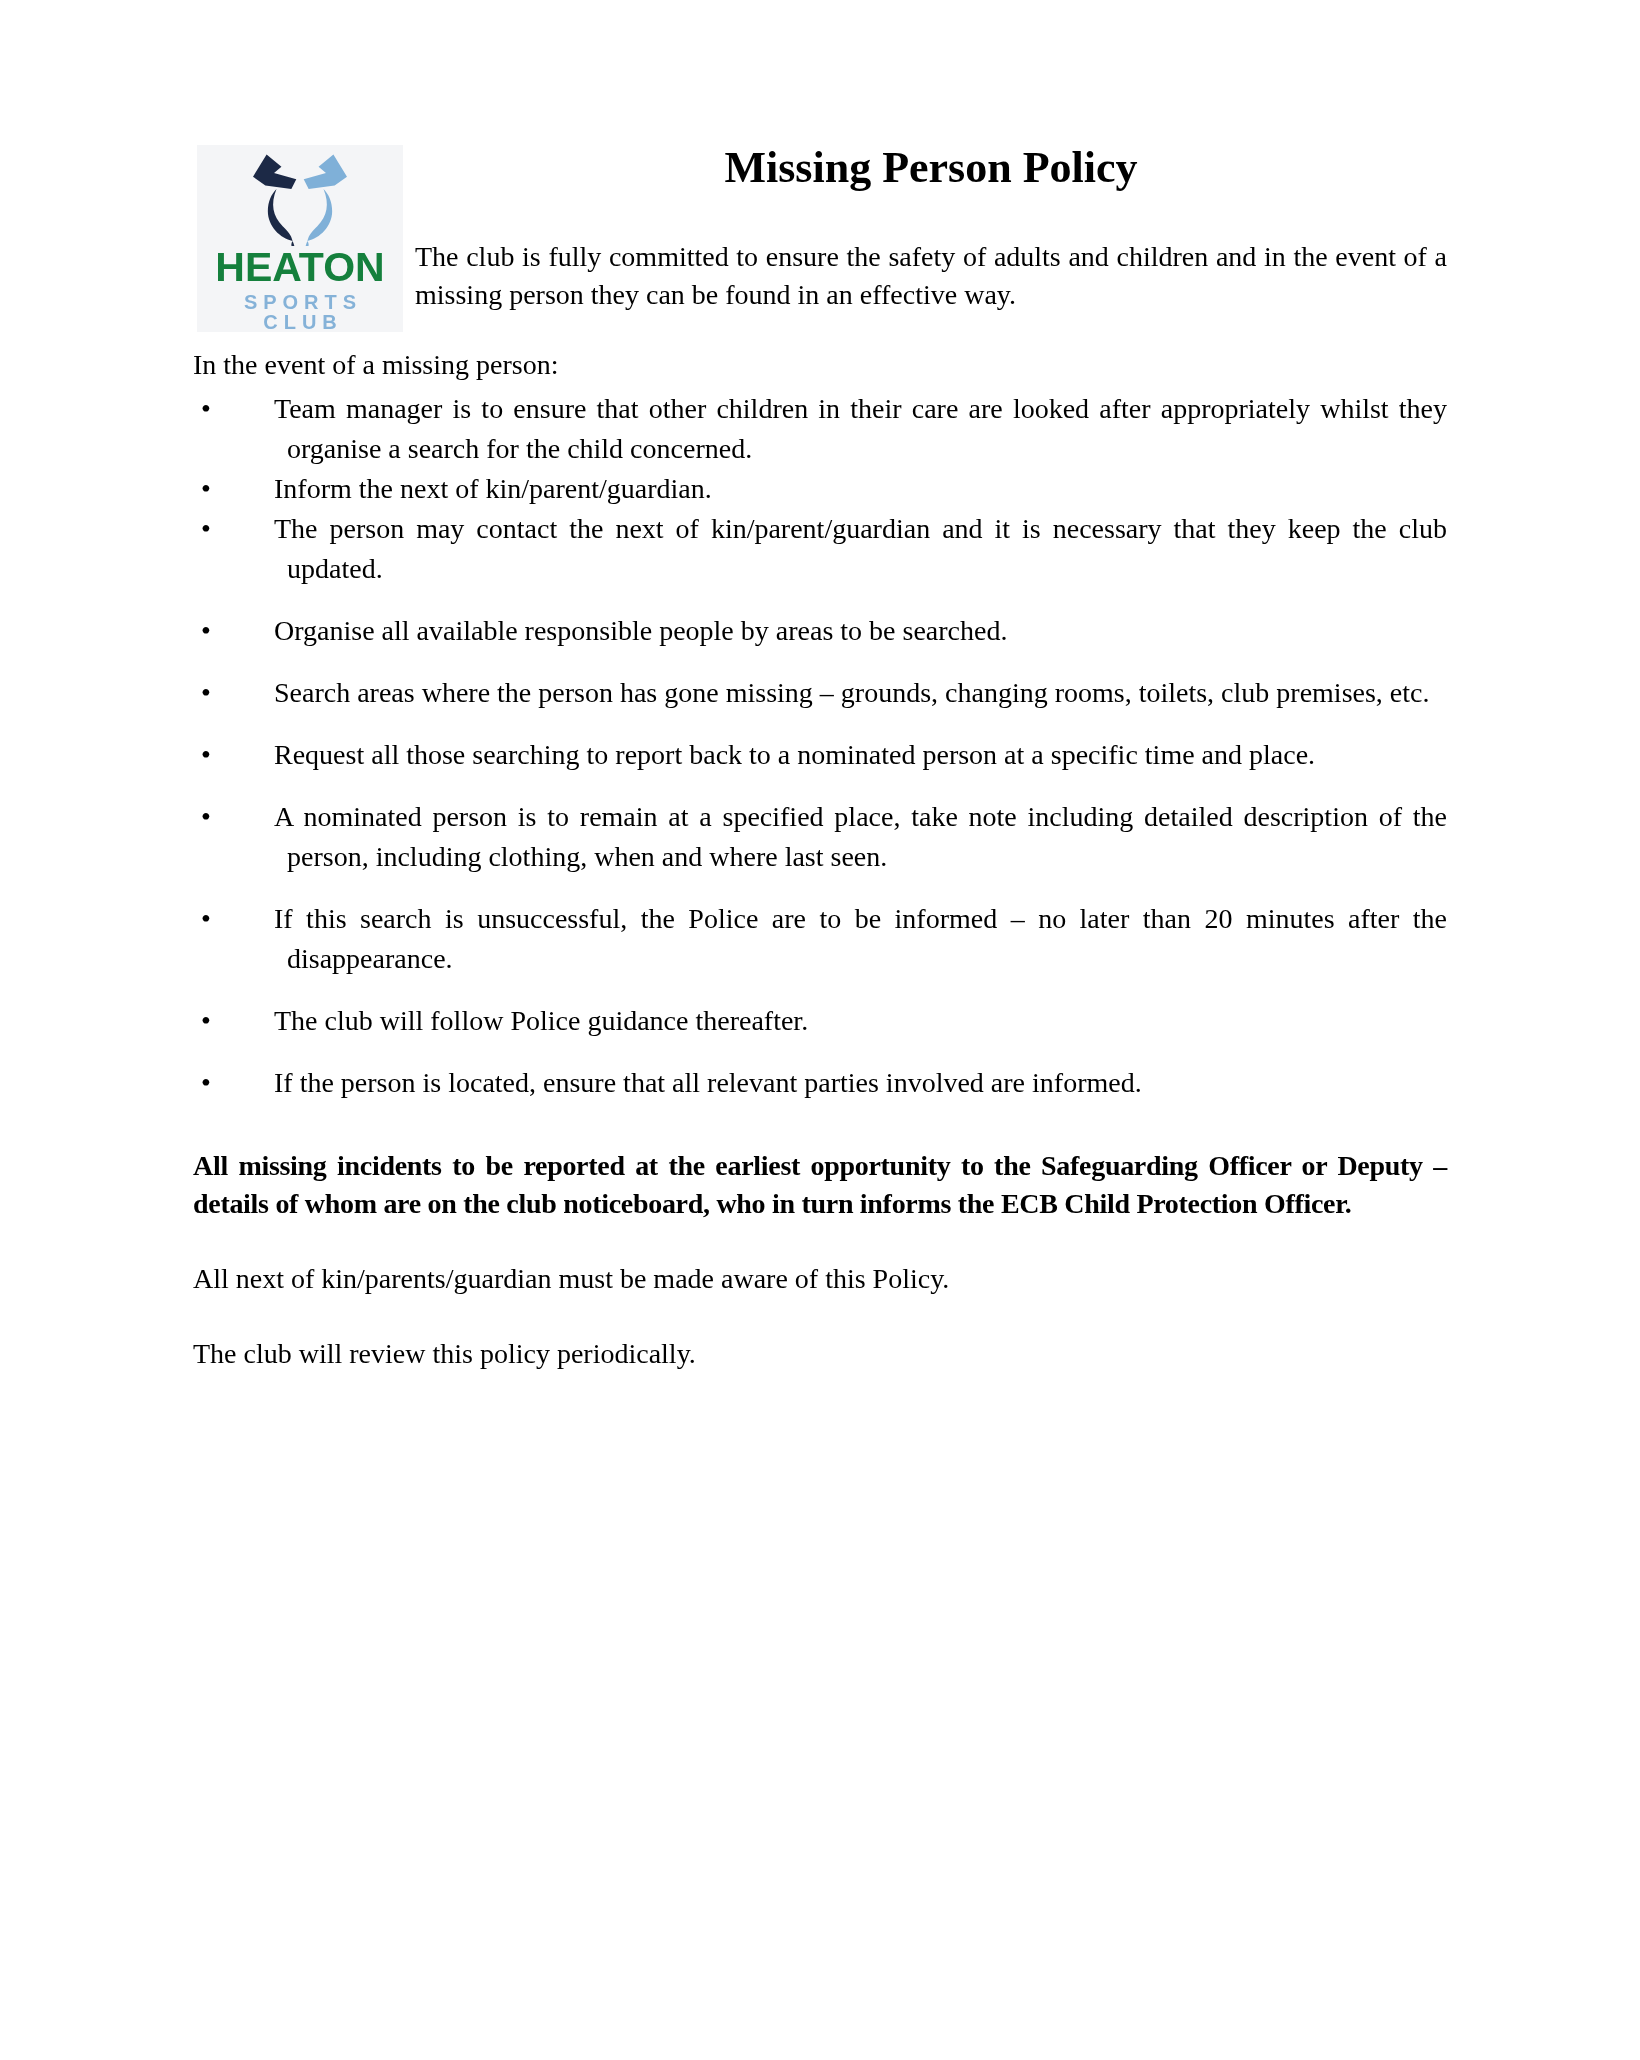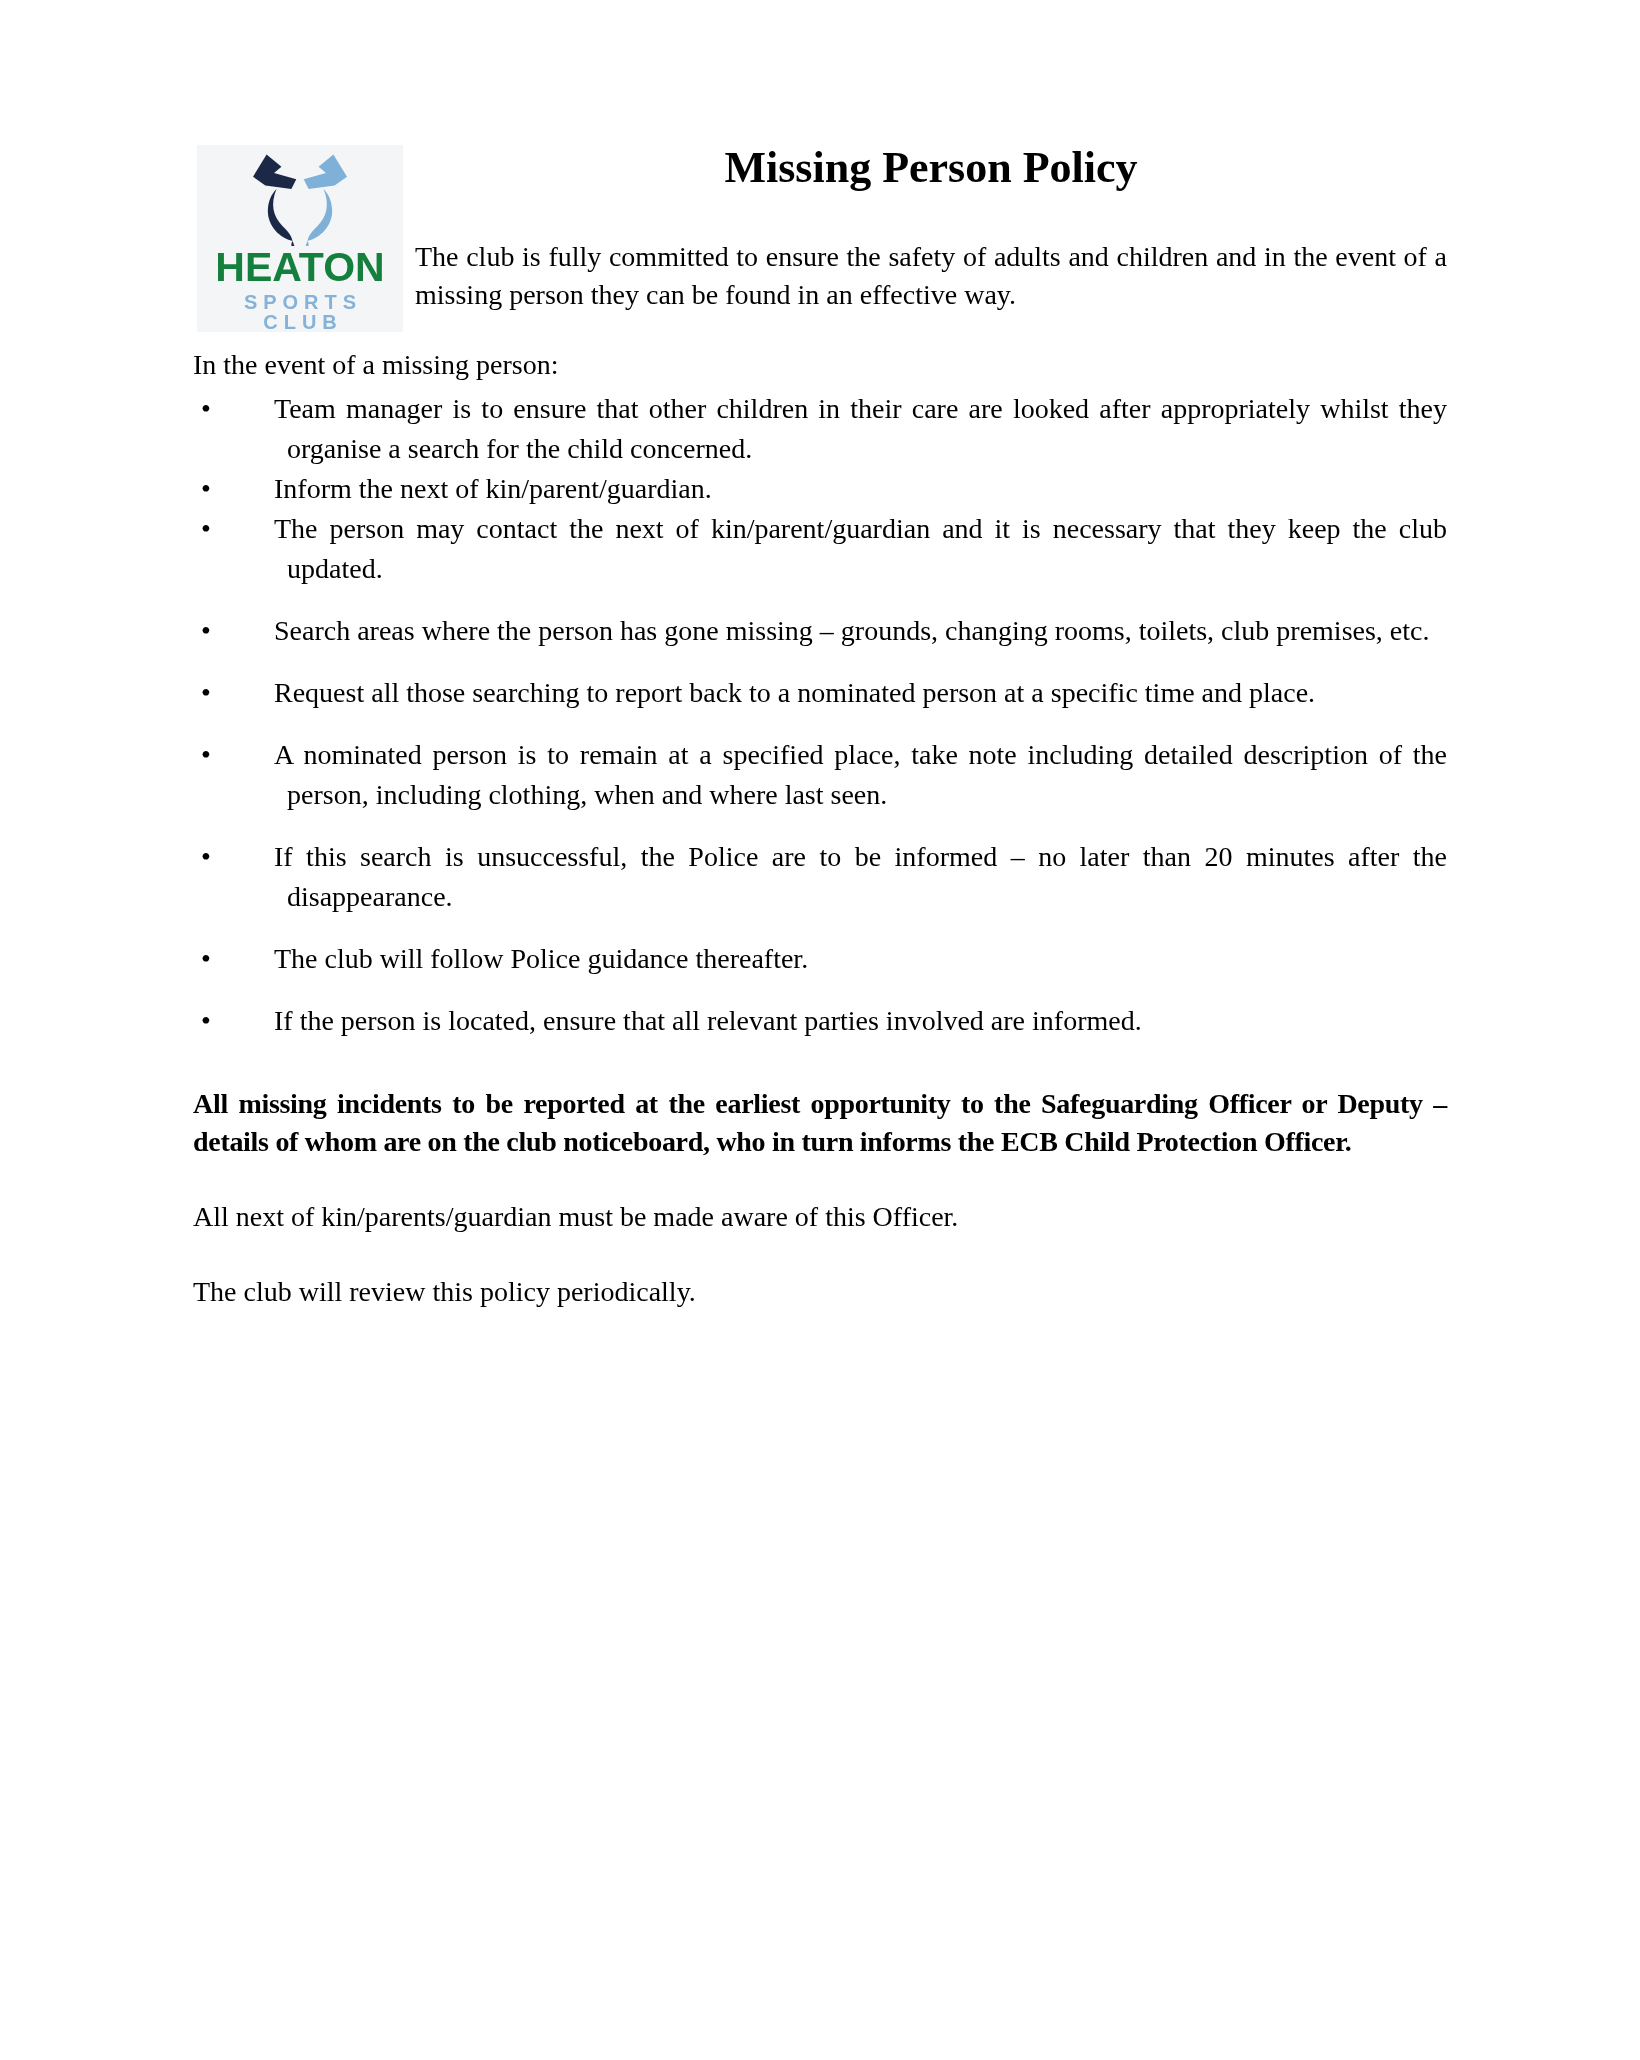--- a/index.html
+++ b/index.html
@@ -116,28 +116,29 @@
   <h1>Missing Person Policy</h1>
 
   <p class="intro">The club is fully committed to ensure the safety of adults and children and in the event of a missing person they can be found in an effective way.</p>
 
   <p class="list-heading">In the event of a missing person:</p>
 
   <ul>
       <li>Team manager is to ensure that other children in their care are looked after appropriately whilst they organise a search for the child concerned.</li>
       <li>Inform the next of kin/parent/guardian.</li>
       <li>The person may contact the next of kin/parent/guardian and it is necessary that they keep the club updated.</li>
+      <li>Organise all available responsible people by areas to be searched.</li>
       <li>Search areas where the person has gone missing – grounds, changing rooms, toilets, club premises, etc.</li>
       <li>Request all those searching to report back to a nominated person at a specific time and place.</li>
       <li>A nominated person is to remain at a specified place, take note including detailed description of the person, including clothing, when and where last seen.</li>
       <li>If this search is unsuccessful, the Police are to be informed – no later than 20 minutes after the disappearance.</li>
       <li>The club will follow Police guidance thereafter.</li>
       <li>If the person is located, ensure that all relevant parties involved are informed.</li>
     </ul>
 
   <p class="bold-para">All missing incidents to be reported at the earliest opportunity to the Safeguarding Officer or Deputy – details of whom are on the club noticeboard, who in turn informs the ECB Child Protection Officer.</p>
 
-  <p class="para">All next of kin/parents/guardian must be made aware of this Officer.</p>
+  <p class="para">All next of kin/parents/guardian must be made aware of this Policy.</p>
 
 
   <p class="para">The club will review this policy periodically.</p>
 
 </div>
 
 </body></html>

